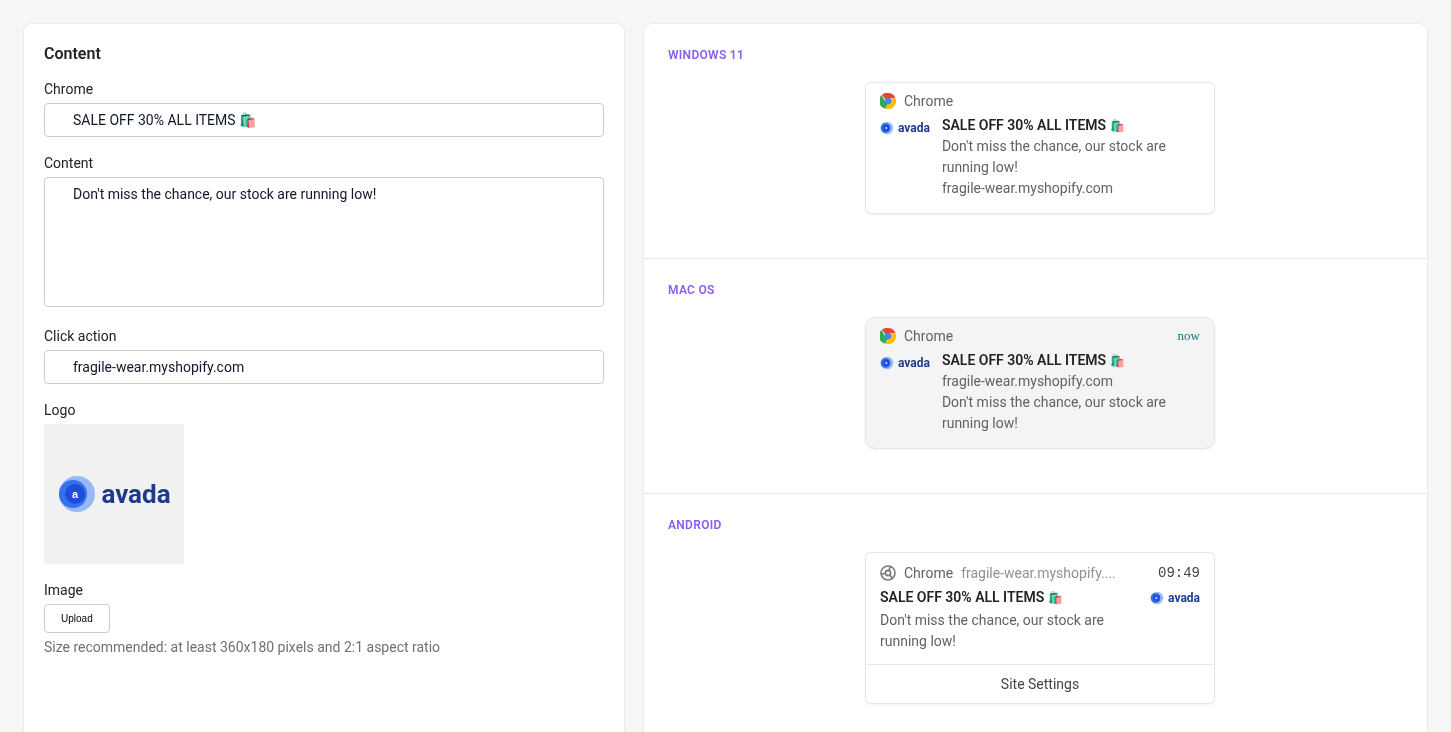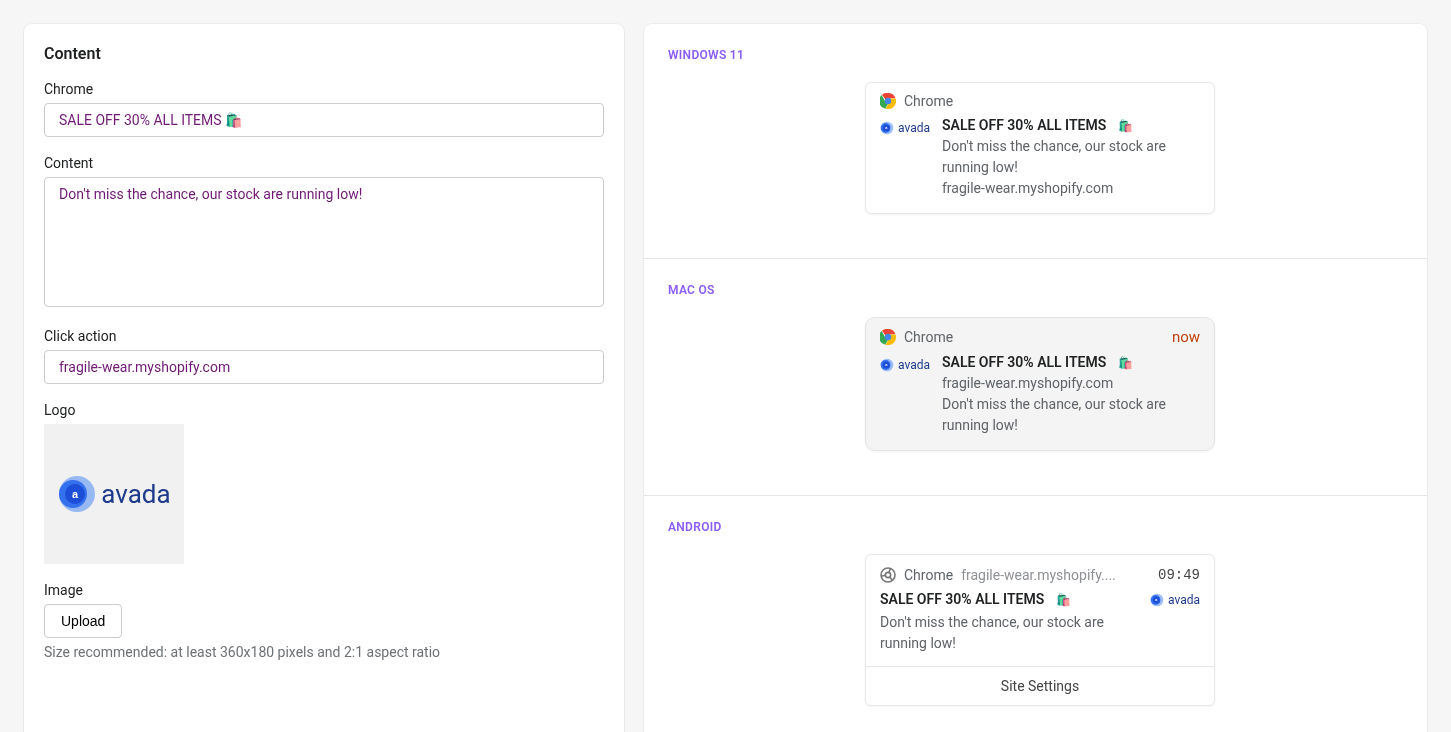--- a/index.html
+++ b/index.html
@@ -19,38 +19,38 @@
   }
   .left-card { flex: 0 0 600px; }
   .right-card { flex: 1; padding: 0; }
   h2.card-title { font-size: 16px; font-weight: 600; margin-bottom: 18px; }
   .field { margin-bottom: 18px; }
   .field-label { display: block; font-size: 14px; color: #202223; margin-bottom: 6px; }
   .text-input, .text-area {
     width: 100%;
     border: 1px solid #c9cccf;
     border-radius: 4px;
-    padding: 8px 14px;
+    padding: 8px 28px;
     font-size: 14px;
     font-family: inherit;
-    color: #701a75;
+    color: #0f172a;
     background: #fff;
   }
   .text-area { height: 130px; resize: none; }
   .logo-preview {
     width: 140px; height: 140px;
     background: #f1f1f1;
     display: flex; align-items: center; justify-content: center;
   }
   .upload-btn {
     border: 1px solid #c9cccf;
     background: #fff;
     padding: 8px 16px;
     border-radius: 4px;
-    font-size: 14px;
+    font-size: 10px;
     cursor: pointer;
     margin-bottom: 6px;
   }
   .helper-text { font-size: 14px; color: #6d7175; }
 
   .preview-section { padding: 24px 24px 44px; border-bottom: 1px solid #e4e5e7; }
   .preview-section:last-child { border-bottom: none; }
   .preview-label { font-size: 12px; font-weight: 600; color: #8b5cf6; margin-bottom: 20px; letter-spacing: 0.3px; }
   .preview-row { display: flex; }
   .preview-row .spacer { width: 197px; flex-shrink: 0; }
@@ -64,26 +64,26 @@
     font-size: 14px;
   }
   .mac .notif { background: #f4f4f4; border: 1px solid #e5e5e5; border-radius: 10px; }
 
   .notif-header {
     display: flex; align-items: center; gap: 8px;
     padding: 10px 14px 6px;
     color: #5f6368;
     font-size: 14px;
   }
-  .notif-header .time-now { margin-left: auto; color: #c2410c; font-size: 15px; }
+  .notif-header .time-now { margin-left: auto; color: #0f766e; font-size: 13px; font-family: Liberation Serif, serif; }
 
   .notif-body { display: flex; gap: 12px; padding: 0 14px 14px; align-items: flex-start; }
   .notif-body .thumb { flex-shrink: 0; margin-top: 6px; }
   .notif-text { flex: 1; line-height: 1.5; color: #5f6368; }
-  .notif-title { font-weight: 600; color: #202223; display: flex; align-items: center; gap: 12px; text-align: right; }
+  .notif-title { font-weight: 600; color: #202223; display: flex; align-items: center; gap: 4px; text-align: right; }
   .emoji-icon { font-size: 12px; line-height: 1; color: #555; }
 
   
   .android .notif { width: 350px; }
   .android .a-header {
     display: flex; align-items: center; gap: 8px;
     padding: 12px 14px 6px; color: #5f6368; font-size: 14px;
   }
   .android .a-header .domain { color: #8e9195; max-width: 160px; overflow: hidden; white-space: nowrap; text-overflow: ellipsis; }
   .android .a-header .time { margin-left: auto; color: #444; font-family: Liberation Mono, monospace; }
@@ -97,21 +97,21 @@
     text-align: center;
     color: #444;
     font-size: 14px;
     cursor: pointer;
   }
 
   .chrome-icon { width: 16px; height: 16px; }
   .avada-logo { display: flex; align-items: center; gap: 4px; }
   .avada-logo.small svg.ball { width: 14px; height: 14px; }
   .avada-logo.big svg.ball { width: 40px; height: 40px; }
-  .avada-text { font-weight: 400; color: #1e3a8a; text-align: right; }
+  .avada-text { font-weight: 700; color: #1e3a8a; text-align: right; }
   .avada-logo.small .avada-text { font-size: 12px; }
   .avada-logo.big .avada-text { font-size: 26px; }
 
   svg { display: block; }
 </style>
 </head>
 <body>
 
 <svg width="0" height="0" style="position:absolute">
   <defs>

